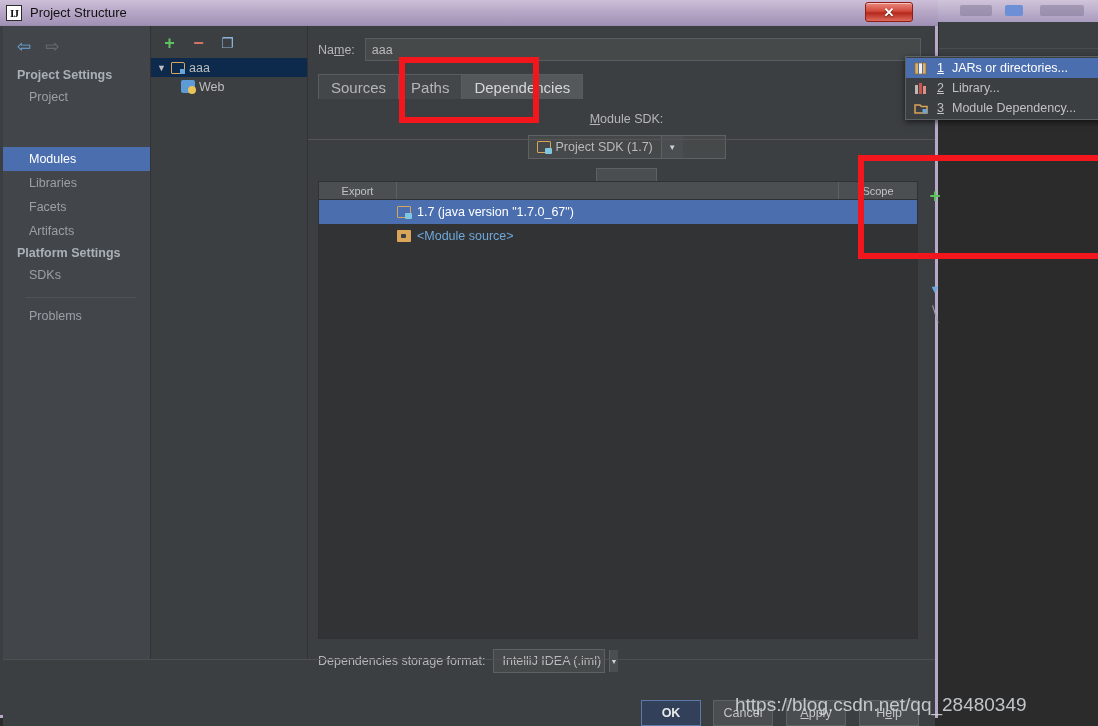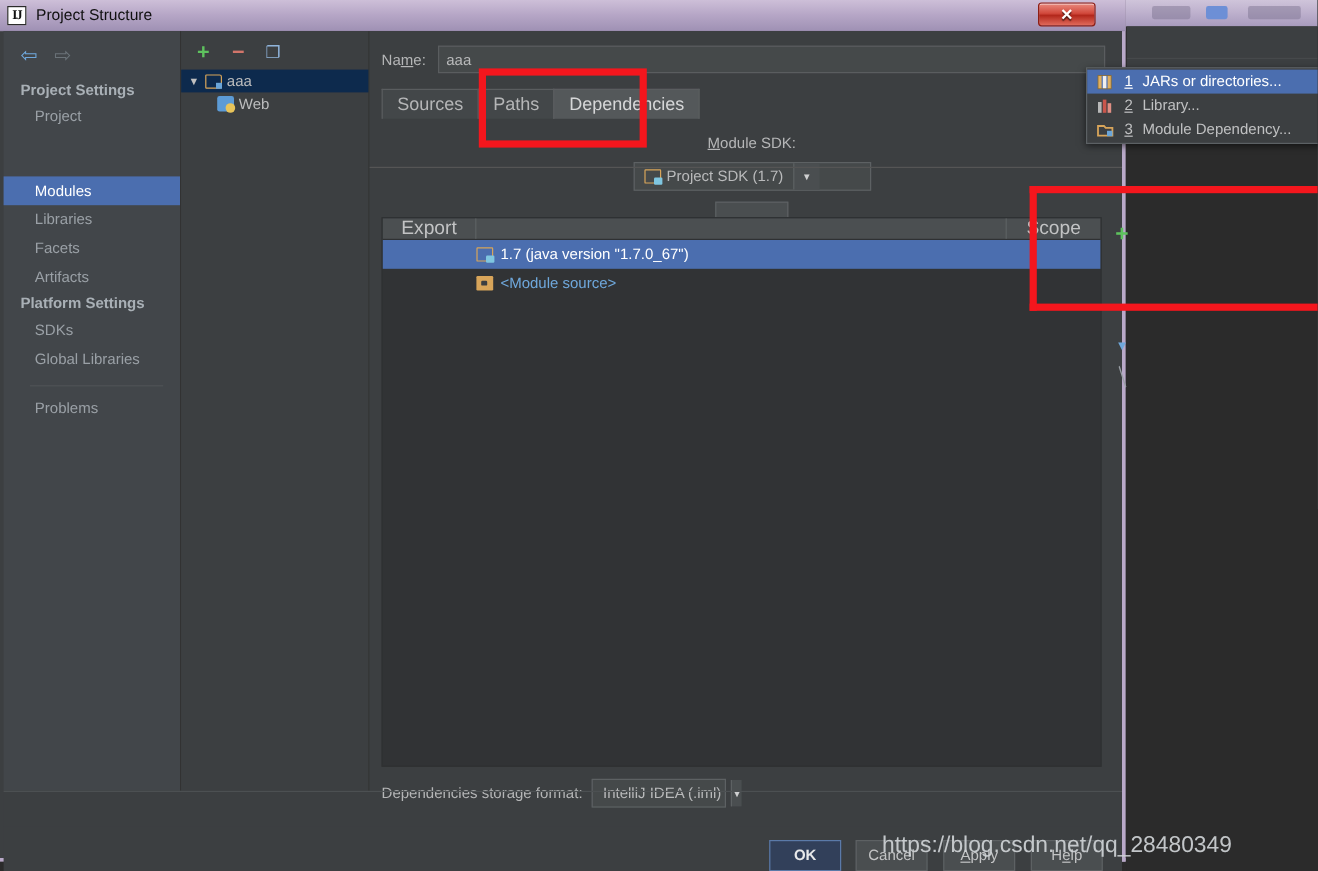--- a/index.html
+++ b/index.html
@@ -123,21 +123,21 @@
   .btn {
     height:41px; min-width:56px; padding:0 12px; background:#4a4e50; border:1px solid #5d6163;
     color:#c3c4c5; font-size:12.5px; font-family:"Liberation Sans",sans-serif;
     display:flex; align-items:center; justify-content:center;
   }
 
   
   .table-wrap { position:absolute; left:10px; top:155px; width:600px; height:458px;
     border:1px solid #2f3133; background:#313335; }
   .thead { display:flex; height:18px; background:#4b4f51; border-bottom:1px solid #2f3133; }
-  .th { font-size:16px; color:#c2c3c4; display:flex; align-items:center; justify-content:center; }
+  .th { font-size:11px; color:#c2c3c4; display:flex; align-items:center; justify-content:center; }
   .th.export { width:78px; border-right:1px solid #5d6163; }
   .th.mid { flex:1; border-right:1px solid #5d6163; }
   .th.scope { width:78px; }
   .trow { display:flex; align-items:center; gap:6px; height:24px; padding-left:78px; font-size:12.5px; color:#b9babb; }
   .trow.sel { background:#4b6eaf; color:#ffffff; }
   .ico-sdk { width:14px; height:12px; position:relative; }
   .ico-sdk .f { position:absolute; inset:0; border:1.6px solid #d8a55a; border-radius:1px; }
   .ico-sdk .c { position:absolute; right:-1px; bottom:-1px; width:7px; height:6px; background:#7fc6e0; border-radius:1px; }
   .ico-src { width:14px; height:12px; position:relative; }
   .ico-src .f { position:absolute; inset:0; background:#d8a55a; border-radius:1px; }
@@ -227,21 +227,20 @@
 
         <div class="nav-group">Project Settings</div>
         <div class="nav-item">Project</div>
         <div class="nav-item selected">Modules</div>
         <div class="nav-item">Libraries</div>
         <div class="nav-item">Facets</div>
         <div class="nav-item">Artifacts</div>
 
         <div class="nav-group">Platform Settings</div>
         <div class="nav-item">SDKs</div>
-        <div class="nav-item">Global Libraries</div>
 
         <div class="nav-sep"></div>
         <div class="nav-item">Problems</div>
       </div>
 
       <div class="tree">
         <div class="tree-toolbar">
           <span class="tb-ico tb-plus">+</span>
           <span class="tb-ico tb-minus">−</span>
           <span class="tb-ico tb-copy">❐</span>

